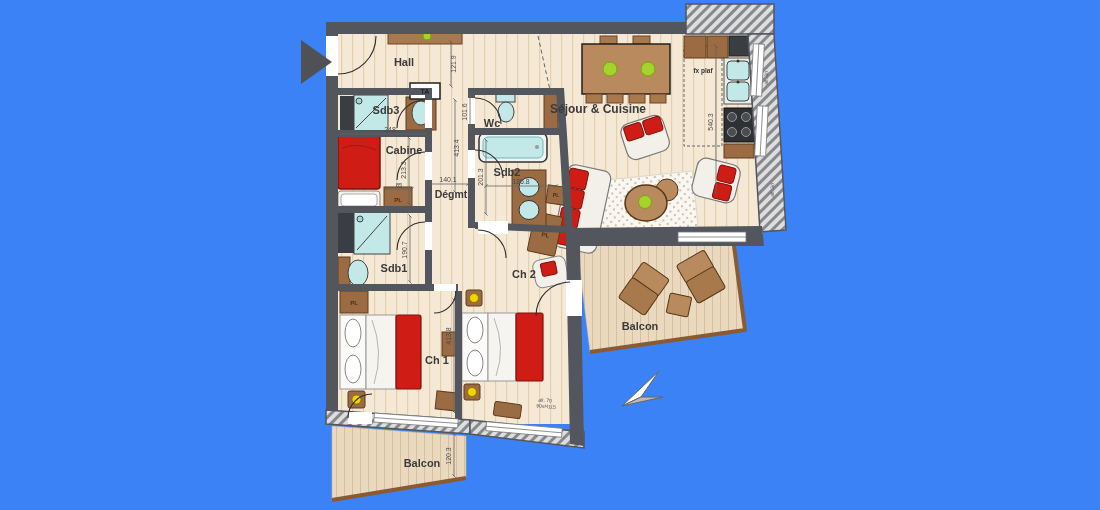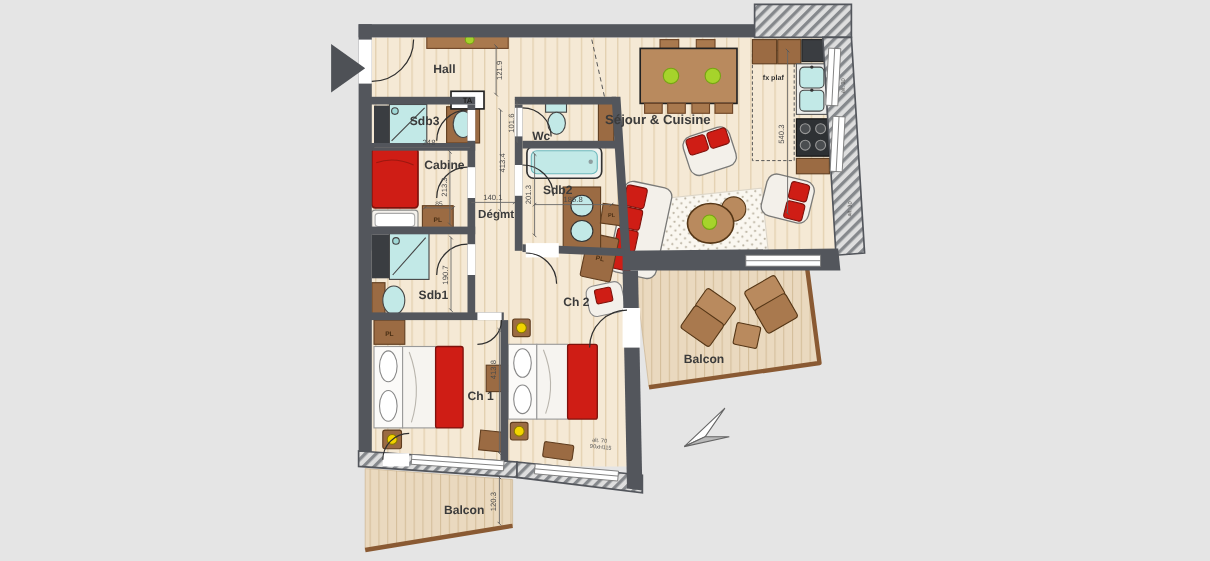--- a/index.html
+++ b/index.html
@@ -1,16 +1,16 @@
 <!DOCTYPE html>
 <html><head>
 <meta charset="utf-8">
 <style>
   html,body{margin:0;padding:0;background:#ffffff;}
-  #canvas{position:relative;width:1100px;height:510px;background:#e5e5e5;overflow:hidden;
+  #canvas{position:relative;width:1100px;height:510px;background:#3b82f6;overflow:hidden;
           font-family:"Liberation Sans", sans-serif;}
   svg{position:absolute;left:0;top:0;}
   text{font-family:"Liberation Sans", sans-serif;fill:#3a3a3a;}
   .room-label{font-size:11px;font-weight:bold;fill:#3b3b3b;}
   .big-label{font-size:12px;font-weight:bold;fill:#3b3b3b;}
   .dim{font-size:7px;fill:#4a4a4a;font-weight:normal;}
   .tiny{font-size:5px;fill:#555;}
   .pl{font-size:6px;fill:#4a2f14;font-weight:bold;}
   .ta{font-size:7px;fill:#222;font-weight:bold;}
   .fx{font-size:6.5px;font-weight:bold;fill:#333;}

